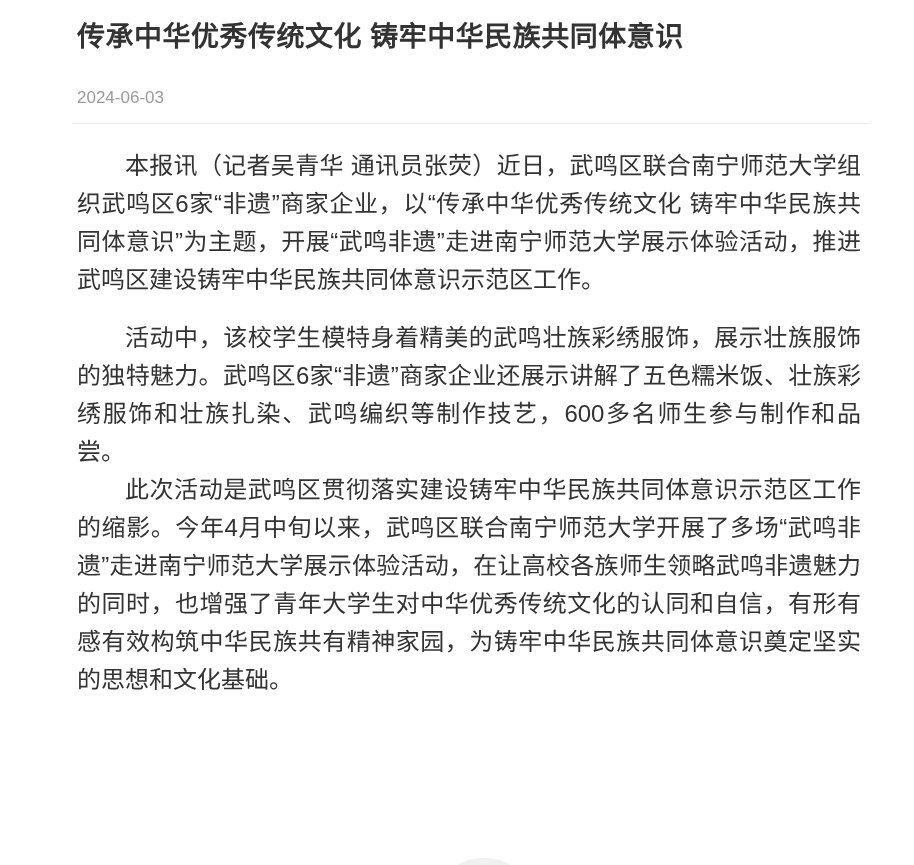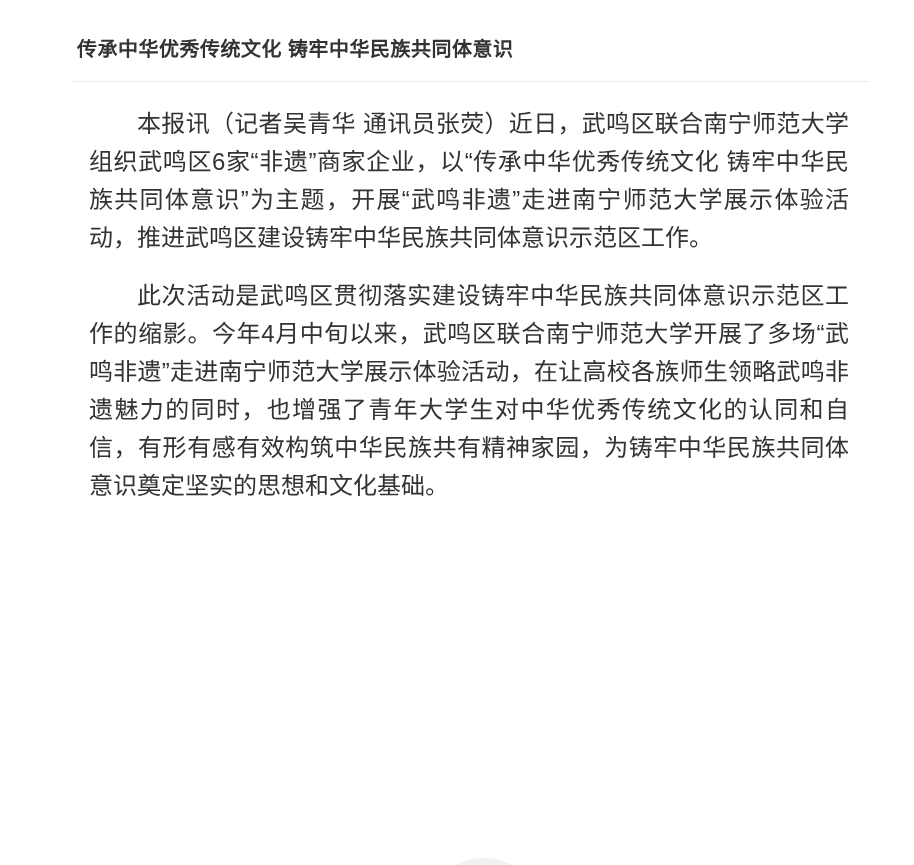--- a/index.html
+++ b/index.html
@@ -13,22 +13,22 @@
     width: 914px;
     height: 865px;
     background: #ffffff;
     overflow: hidden;
   }
   .article {
     padding: 0 50px 0 77px;
   }
   .article-title {
     margin: 0;
-    padding-top: 32px;
-    font-size: 20px;
+    padding-top: 20px;
+    font-size: 28px;
     line-height: 34px;
     font-weight: 700;
     color: #333333;
     letter-spacing: 0.5px;
   }
   .article-date {
     margin-top: 34px;
     font-size: 17px;
     line-height: 20px;
     color: #9a9a9a;
@@ -42,21 +42,21 @@
   }
   .article-body {
     margin-top: 23px;
     width: 784px;
     font-size: 24px;
     line-height: 38px;
     color: #333333;
     text-align: justify;
   }
   .article-body p {
-    margin: 12px;
+    margin: 0;
     text-indent: 2em;
   }
   .article-body p.lead {
     margin-bottom: 20px;
   }
   .floating-circle {
     position: absolute;
     left: 429px;
     top: 858px;
     width: 110px;
@@ -65,23 +65,25 @@
     background: #f1f1f1;
   }
 </style>
 </head>
 <body>
 
 <div class="page">
   <div class="article">
     <h1 class="article-title">传承中华优秀传统文化 铸牢中华民族共同体意识</h1>
 
+    <div class="article-date">2024-06-03</div>
 
     <div class="divider"></div>
 
     <div class="article-body">
       <p class="lead">本报讯（记者吴青华 通讯员张荧）近日，武鸣区联合南宁师范大学组织武鸣区6家“非遗”商家企业，以“传承中华优秀传统文化 铸牢中华民族共同体意识”为主题，开展“武鸣非遗”走进南宁师范大学展示体验活动，推进武鸣区建设铸牢中华民族共同体意识示范区工作。</p>
+      <p>活动中，该校学生模特身着精美的武鸣壮族彩绣服饰，展示壮族服饰的独特魅力。武鸣区6家“非遗”商家企业还展示讲解了五色糯米饭、壮族彩绣服饰和壮族扎染、武鸣编织等制作技艺，600多名师生参与制作和品尝。</p>
       <p>此次活动是武鸣区贯彻落实建设铸牢中华民族共同体意识示范区工作的缩影。今年4月中旬以来，武鸣区联合南宁师范大学开展了多场“武鸣非遗”走进南宁师范大学展示体验活动，在让高校各族师生领略武鸣非遗魅力的同时，也增强了青年大学生对中华优秀传统文化的认同和自信，有形有感有效构筑中华民族共有精神家园，为铸牢中华民族共同体意识奠定坚实的思想和文化基础。</p>
     </div>
   </div>
 
   <div class="floating-circle"></div>
 </div>
 
 </body></html>

